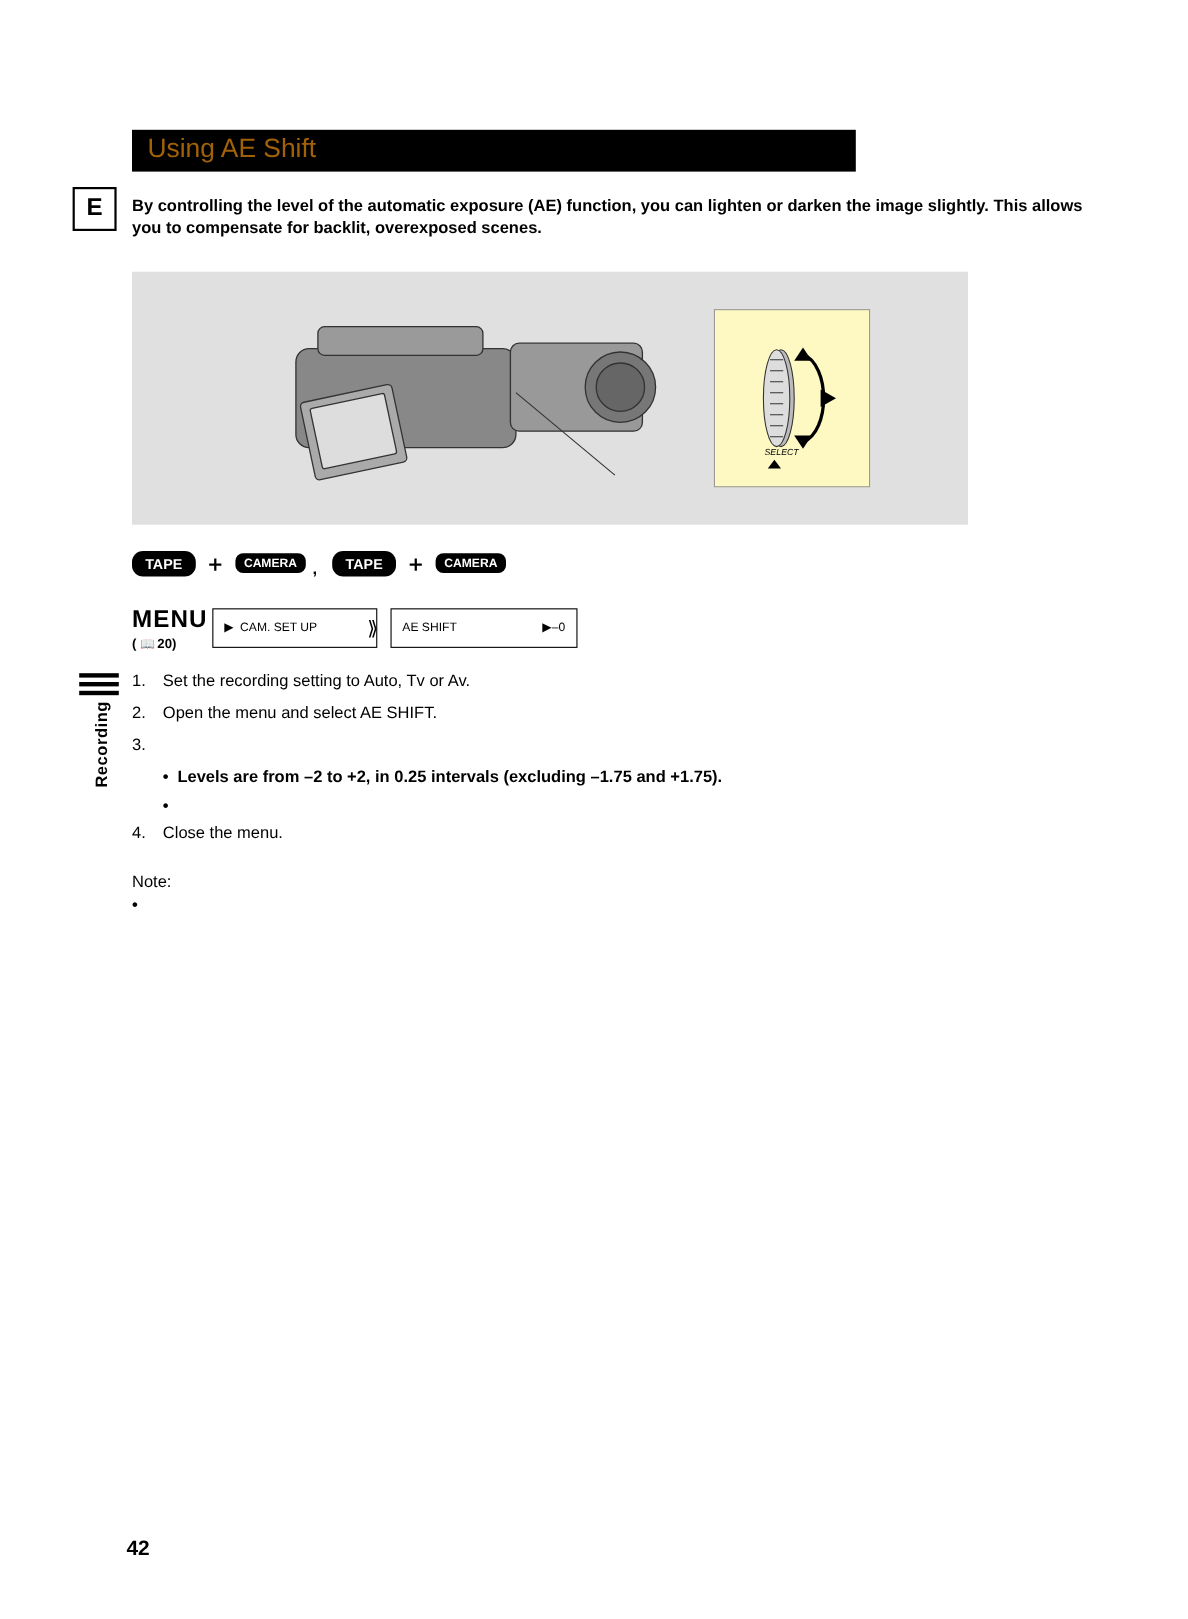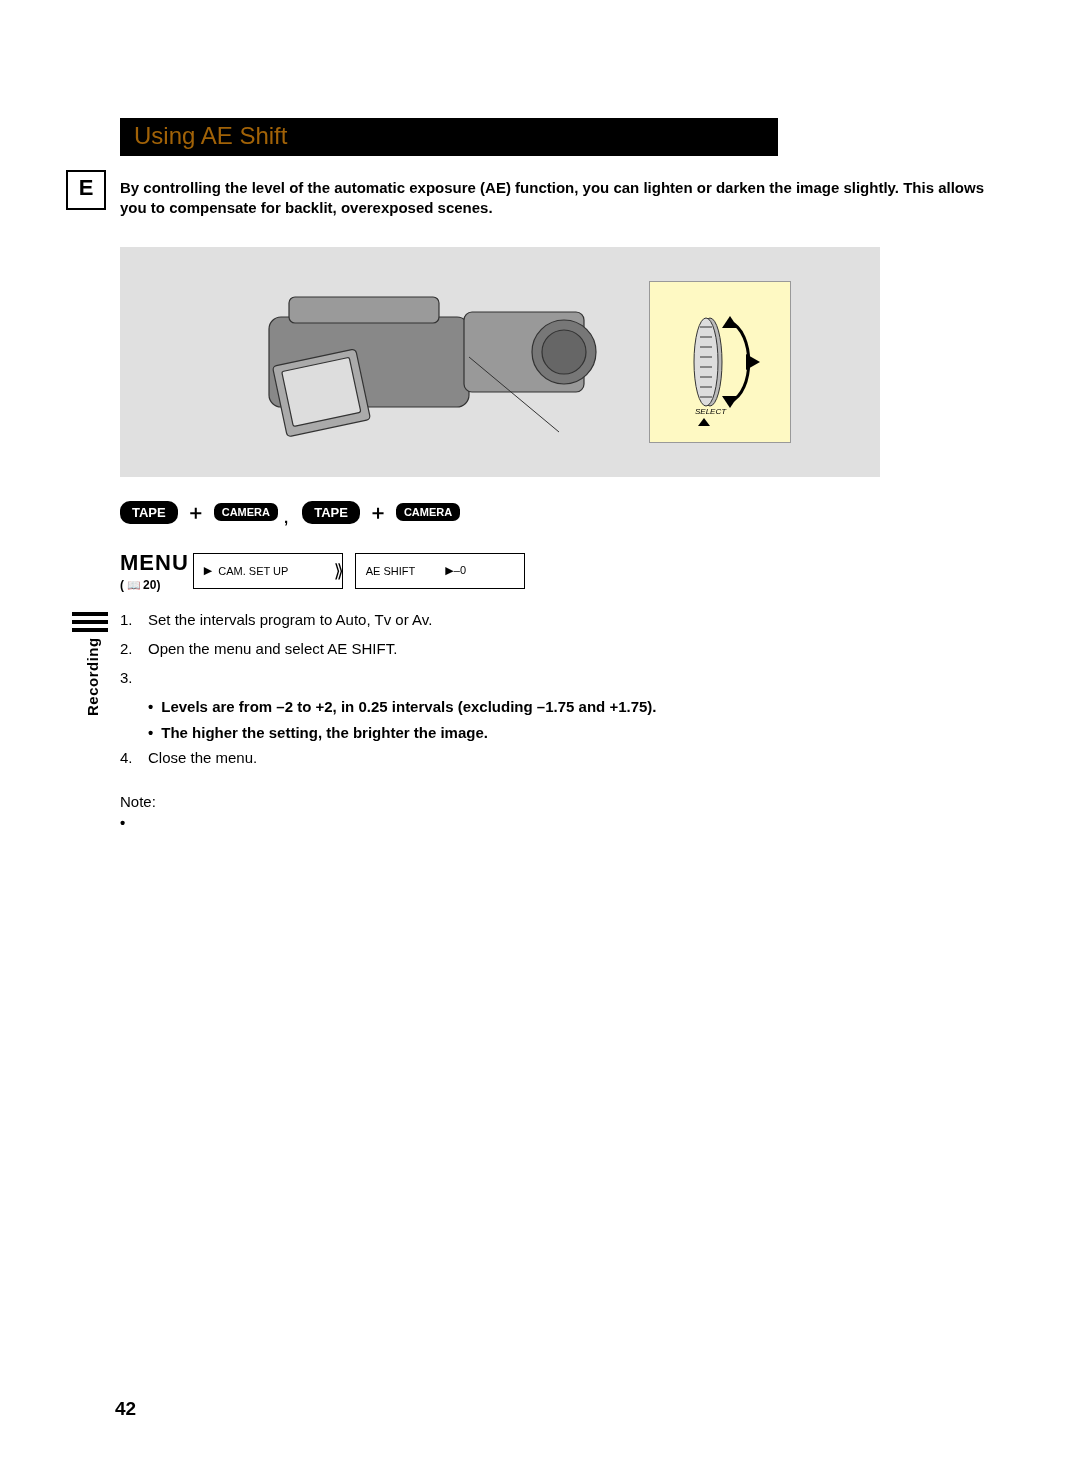--- a/index.html
+++ b/index.html
@@ -154,21 +154,21 @@
   }
   .menu-boxes { display: flex; gap: 12px; }
   .menu-box .tri { font-size: 11px; }
   .menu-box .arrow-right {
     position: absolute;
     right: -2px;
     top: 50%;
     transform: translateY(-50%);
     font-size: 18px;
   }
-  .menu-box2 { min-width: 170px; justify-content: flex-start; gap: 30px; }
+  .menu-box2 { min-width: 170px; justify-content: space-between; gap: 30px; }
   .steps {
     margin-top: 16px;
     line-height: 1.55;
     max-width: 880px;
   }
   .steps .step {
     display: flex;
     gap: 8px;
     margin-bottom: 6px;
   }
@@ -290,37 +290,36 @@
         <div class="menu-box menu-box2">
           <span>AE SHIFT</span>
           <span><span class="tri">▶</span><span>–0</span></span>
         </div>
       </div>
     </div>
 
     <div class="steps">
       <div class="step">
           <span class="num">1.</span>
-          <span>Set the intervals program to Auto, Tv or Av.</span>
+          <span>Set the recording setting to Auto, Tv or Av.</span>
         </div>
       <div class="step">
           <span class="num">2.</span>
           <span>Open the menu and select AE SHIFT.</span>
         </div>
       <div class="step">
           <span class="num">3.</span>
         </div>
       <div class="sub-bullets">
         <div class="sb">
             <span>•</span>
             <span>Levels are from –2 to +2, in 0.25 intervals (excluding –1.75 and +1.75).</span>
           </div>
         <div class="sb">
             <span>•</span>
-            <span>The higher the setting, the brighter the image.</span>
           </div>
       </div>
       <div class="step">
           <span class="num">4.</span>
           <span>Close the menu.</span>
         </div>
     </div>
 
     <div class="note">
       <div>Note:</div>

